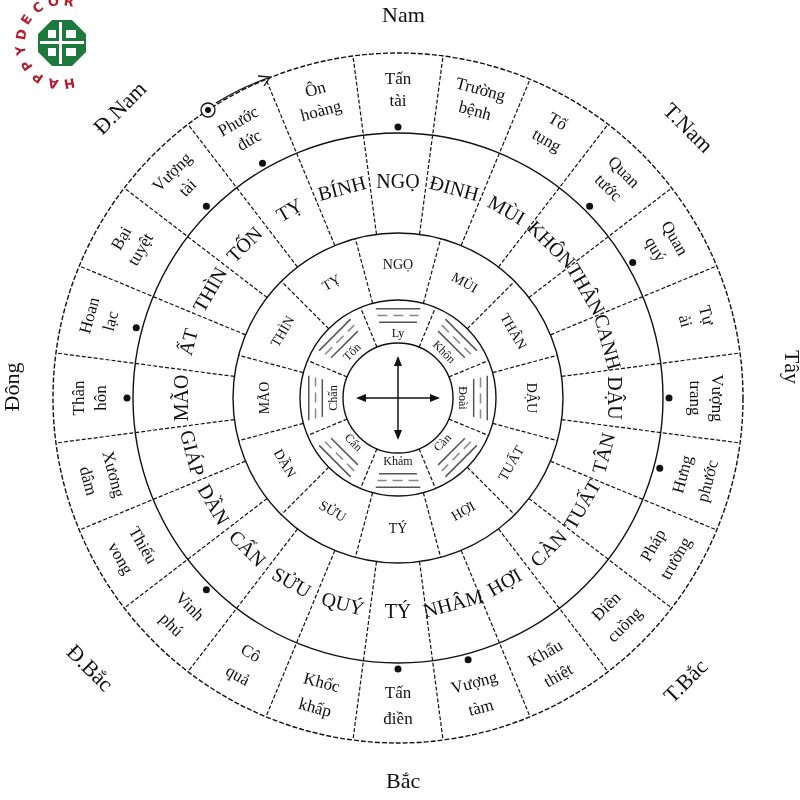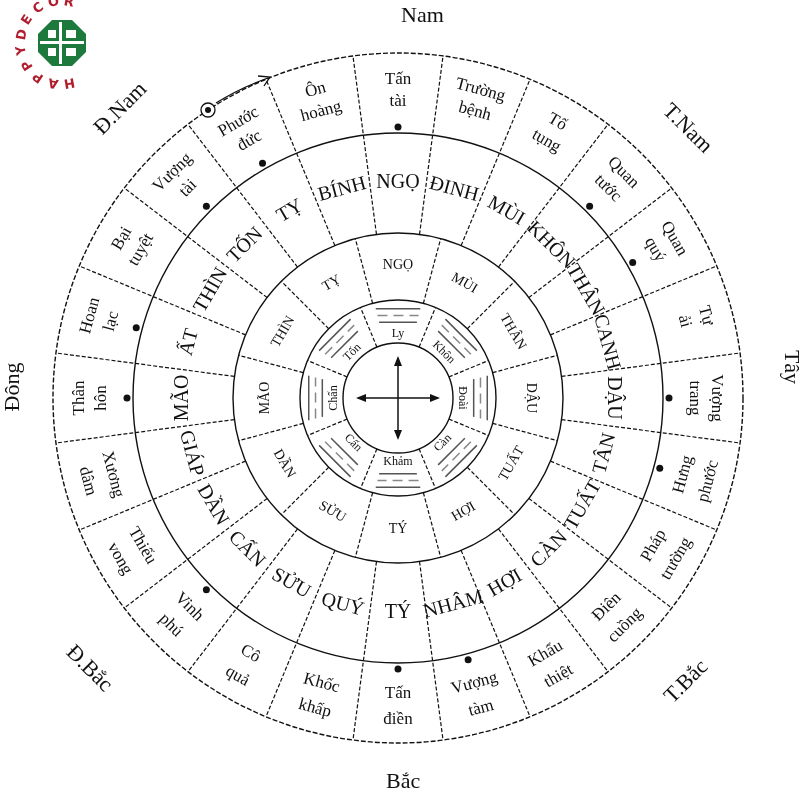--- a/index.html
+++ b/index.html
@@ -238,20 +238,20 @@
       <polygon points="440,398 430,394 430,402" fill="#111"></polygon>
     </g>
   <g id="start-marker">
       <circle cx="208" cy="110" r="7" fill="#fff" stroke="#111" stroke-width="1.3"></circle>
       <circle cx="208" cy="110" r="3" fill="#111"></circle>
       <path d="M 216 103 Q 240 88 268 78" fill="none" stroke="#111" stroke-width="1.3"></path>
       <path d="M 258 76 L 270 77 L 264 86" fill="none" stroke="#111" stroke-width="1.3"></path>
     </g>
 </svg>
 
-<div class="dir" style="left:401px; top:2px;font-family:Liberation Serif, serif;">Nam</div>
+<div class="dir" style="left:382px; top:2px;font-family:Liberation Serif, serif;">Nam</div>
 <div class="dir" style="left:386px; top:768px;">Bắc</div>
 <div class="dir" style="left:-12px; top:374px; transform:rotate(-90deg);">Đông</div>
 <div class="dir" style="left:775px; top:354px; transform:rotate(90deg);">Tây</div>
 <div class="dir" style="left:88px; top:95px; transform:rotate(-45deg);">Đ.Nam</div>
 <div class="dir" style="left:658px; top:115px; transform:rotate(45deg);">T.Nam</div>
 <div class="dir" style="left:62px; top:655px; transform:rotate(45deg);">Đ.Bắc</div>
 <div class="dir" style="left:660px; top:668px; transform:rotate(-45deg);">T.Bắc</div>
 
 </body></html>

